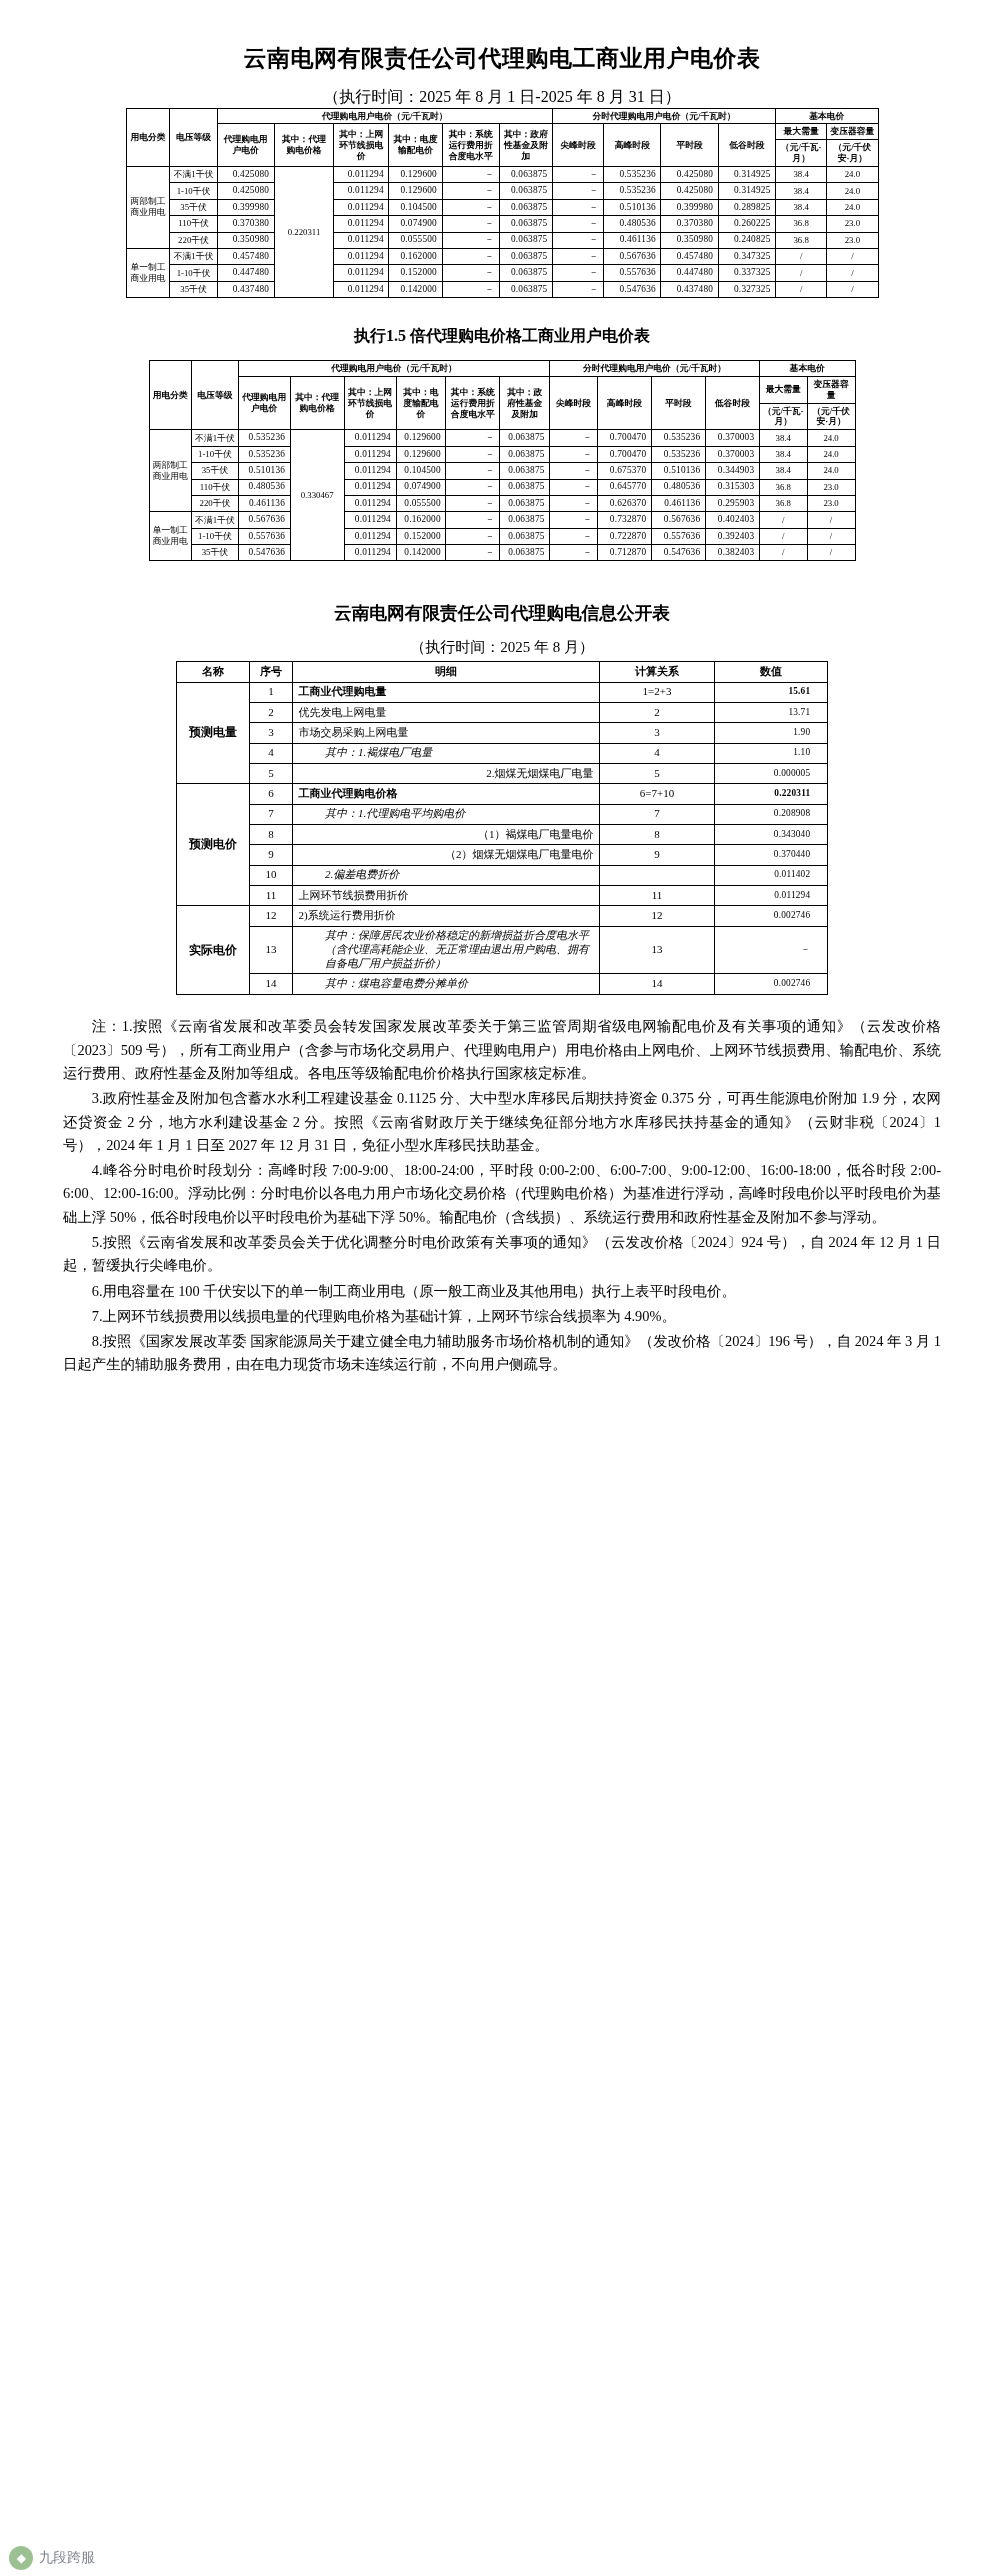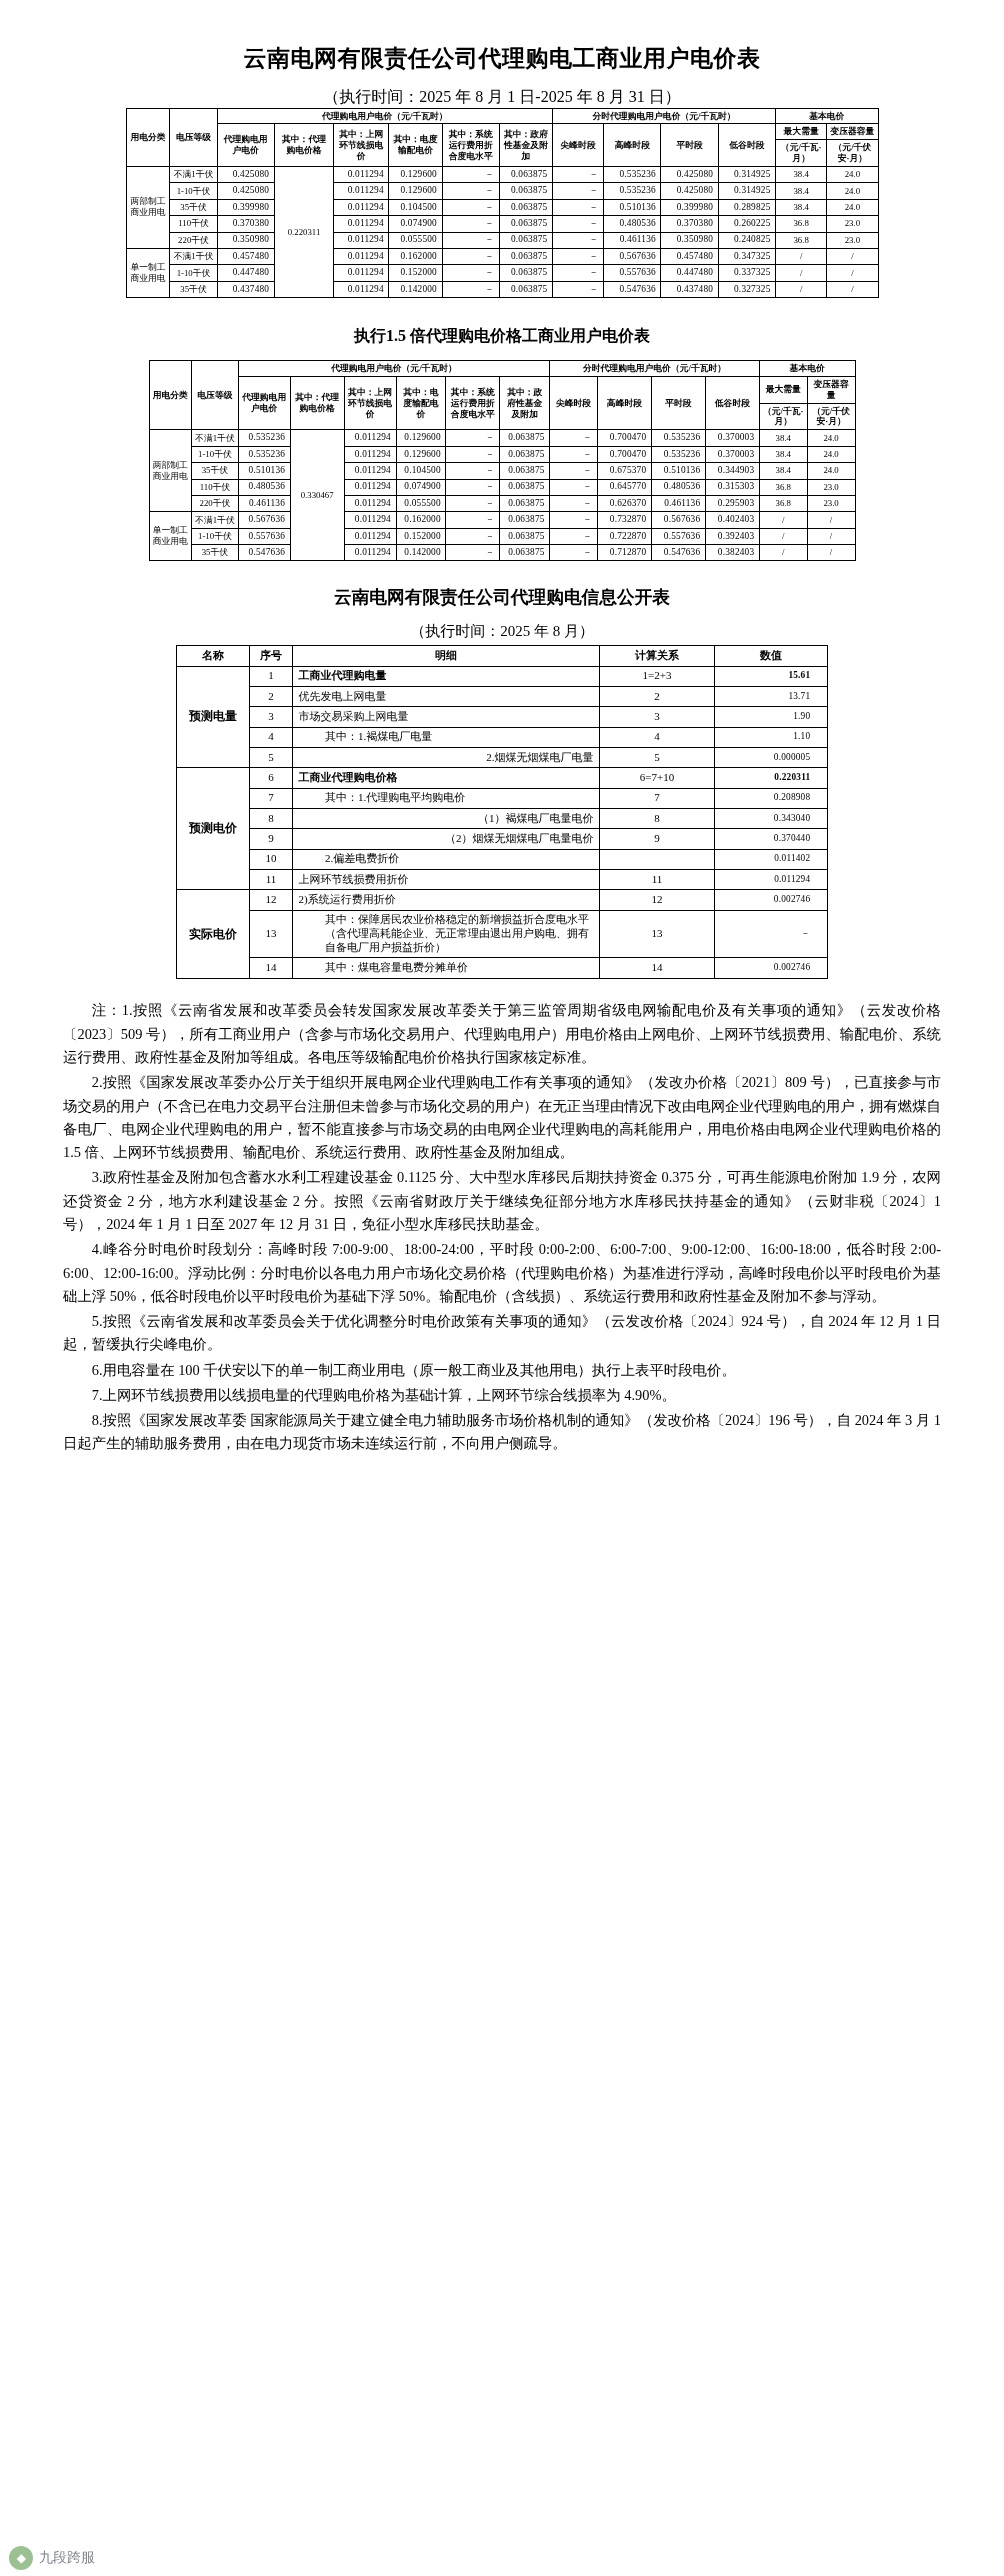--- a/index.html
+++ b/index.html
@@ -12,21 +12,21 @@
   }
   .page { width:1004px; min-height:2576px; padding: 26px 63px 27px 63px; position:relative; }
 
   h1.doc-title {
     font-size: 23px; font-weight: bold; text-align:center;
     margin: 16.7px 0 0 0; letter-spacing: 0.5px;
   }
   .doc-sub { font-size: 16px; text-align:center; margin: 13px 0 0 0; }
 
   h2.sec-title { font-size: 16px; font-weight:bold; text-align:center; margin: 28px 0 13px 0; }
-  h2.sec-title.big { font-size: 17.7px; margin-top: 24px; }
+  h2.sec-title.big { font-size: 17.7px; margin-top: 40px; }
   .sec-sub { font-size: 15px; text-align:center; margin: 9.3px 0 3.7px 0; }
   .unit-line { font-size: 12px; text-align:right; margin: 7.4px 0 3.7px 0; padding-right: 5.6px; }
 
   table.grid {
     border-collapse: collapse;
     margin: 0 auto;
     table-layout: fixed;
   }
   table.grid th, table.grid td {
     border: 0.9px solid #000;
@@ -44,21 +44,21 @@
   
   table.t-price { width: 753px; }
   table.t-price2 { width: 707px; }
 
   
   table.t-info { width: 651px; }
   table.t-info th, table.t-info td { font-size: 11px; padding: 2.8px 5.6px; }
   table.t-info td.detail { text-align: left; }
   table.t-info td.grp { font-weight: bold; font-size: 12px; }
   table.t-info td.b { font-weight: bold; }
-  table.t-info td.ind1 { padding-left: 32px; }
+  table.t-info td.ind1 { padding-left: 32px; font-style: italic; }
   table.t-info td.ind2 { padding-left: 58px; text-align: right; }
   table.t-info td.num { text-align:right; padding-right:16.7px; }
 
   .notes { margin: 20.5px 0 0 0; }
   .notes p {
     font-size: 14.4px; line-height: 1.62; text-align: justify;
     margin: 0 0 1.9px 0; text-indent: 2em;
   }
 
   .watermark {
@@ -513,21 +513,20 @@
           <td>14</td>
           <td class="detail ind1">其中：煤电容量电费分摊单价</td>
           <td>14</td>
           <td class="num">0.002746</td>
         </tr>
       </tbody>
   </table>
 
   <div class="notes" id="notes">
       <p>注：1.按照《云南省发展和改革委员会转发国家发展改革委关于第三监管周期省级电网输配电价及有关事项的通知》（云发改价格〔2023〕509 号），所有工商业用户（含参与市场化交易用户、代理购电用户）用电价格由上网电价、上网环节线损费用、输配电价、系统运行费用、政府性基金及附加等组成。各电压等级输配电价价格执行国家核定标准。</p>
-      <p>2.按照《国家发展改革委办公厅关于组织开展电网企业代理购电工作有关事项的通知》（发改办价格〔2021〕809 号），已直接参与市场交易的用户（不含已在电力交易平台注册但未曾参与市场化交易的用户）在无正当理由情况下改由电网企业代理购电的用户，拥有燃煤自备电厂、电网企业代理购电的用户，暂不能直接参与市场交易的由电网企业代理购电的高耗能用户，用电价格由电网企业代理购电价格的 1.5 倍、上网环节线损费用、输配电价、系统运行费用、政府性基金及附加组成。</p>
       <p>3.政府性基金及附加包含蓄水水利工程建设基金 0.1125 分、大中型水库移民后期扶持资金 0.375 分，可再生能源电价附加 1.9 分，农网还贷资金 2 分，地方水利建设基金 2 分。按照《云南省财政厅关于继续免征部分地方水库移民扶持基金的通知》（云财非税〔2024〕1 号），2024 年 1 月 1 日至 2027 年 12 月 31 日，免征小型水库移民扶助基金。</p>
       <p>4.峰谷分时电价时段划分：高峰时段 7:00-9:00、18:00-24:00，平时段 0:00-2:00、6:00-7:00、9:00-12:00、16:00-18:00，低谷时段 2:00-6:00、12:00-16:00。浮动比例：分时电价以各电力用户市场化交易价格（代理购电价格）为基准进行浮动，高峰时段电价以平时段电价为基础上浮 50%，低谷时段电价以平时段电价为基础下浮 50%。输配电价（含线损）、系统运行费用和政府性基金及附加不参与浮动。</p>
       <p>5.按照《云南省发展和改革委员会关于优化调整分时电价政策有关事项的通知》（云发改价格〔2024〕924 号），自 2024 年 12 月 1 日起，暂缓执行尖峰电价。</p>
       <p>6.用电容量在 100 千伏安以下的单一制工商业用电（原一般工商业及其他用电）执行上表平时段电价。</p>
       <p>7.上网环节线损费用以线损电量的代理购电价格为基础计算，上网环节综合线损率为 4.90%。</p>
       <p>8.按照《国家发展改革委 国家能源局关于建立健全电力辅助服务市场价格机制的通知》（发改价格〔2024〕196 号），自 2024 年 3 月 1 日起产生的辅助服务费用，由在电力现货市场未连续运行前，不向用户侧疏导。</p>
     </div>
 
   <div class="watermark">
     <span class="wm-badge">◆</span>

